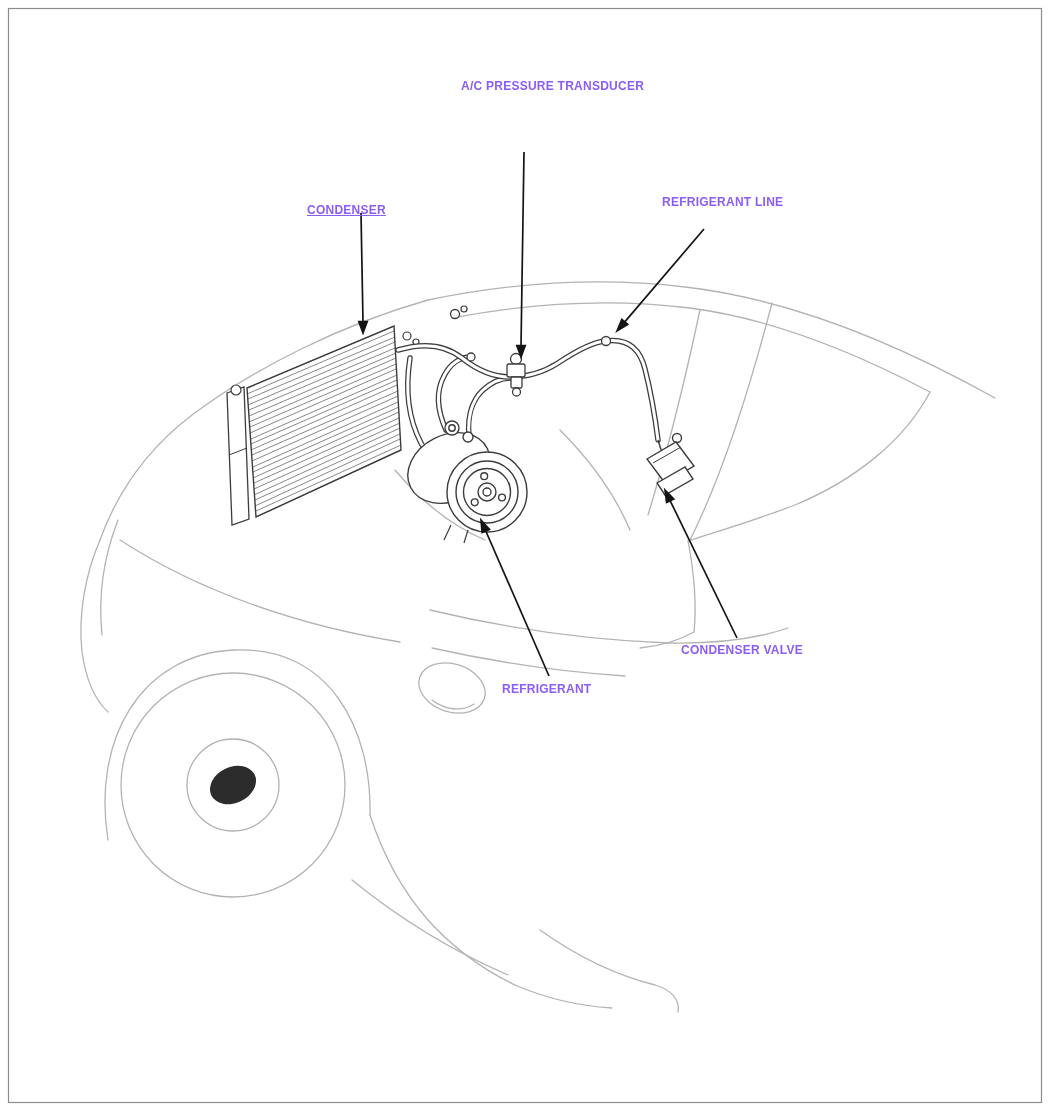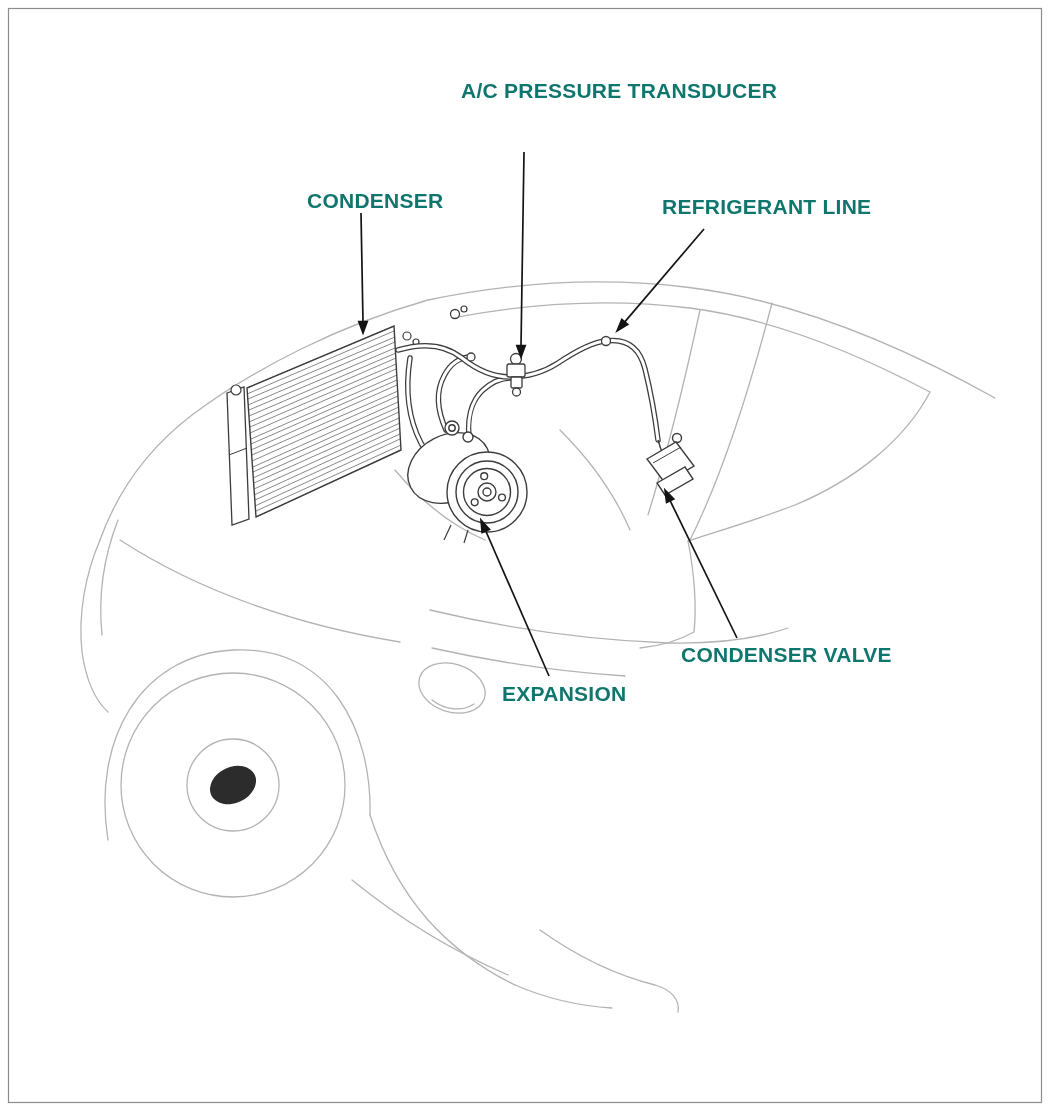--- a/index.html
+++ b/index.html
@@ -6,23 +6,23 @@
   .page{
     position:relative;
     width:1050px;height:1111px;
     background:#ffffff;
     font-family:"Liberation Sans", sans-serif;
     overflow:hidden;
   }
   .page svg{position:absolute;left:0;top:0;}
   .label{
     position:absolute;
-    font-size:21px;
+    font-size:12px;
     font-weight:bold;
-    color:#0f766e;
+    color:#8b5cf6;
     letter-spacing:0.25px;
     white-space:nowrap;
   }
 </style>
 </head>
 <body>
 
 <div class="page">
 
   <svg width="1050" height="1111" viewBox="0 0 1050 1111">
@@ -158,18 +158,18 @@
         <polygon points="665,490 673.8,499 666.6,502.5"></polygon>
       </g>
       <g>
         <line x1="549" y1="676" x2="485.8" y2="531"></line>
         <polygon points="481,520 489.5,529.4 482.1,532.6"></polygon>
       </g>
     </g>
   </svg>
 
   <div class="label" style="left:461px; top:79px;">A/C PRESSURE TRANSDUCER</div>
-  <div class="label" style="left:307px; top:189px;">CONDENSER</div>
+  <div class="label" style="left:307px; top:203px;text-decoration:underline;">CONDENSER</div>
   <div class="label" style="left:662px; top:195px;">REFRIGERANT LINE</div>
   <div class="label" style="left:681px; top:643px;">CONDENSER VALVE</div>
-  <div class="label" style="left:502px; top:682px;">EXPANSION</div>
+  <div class="label" style="left:502px; top:682px;">REFRIGERANT</div>
 
 </div>
 
 </body></html>

